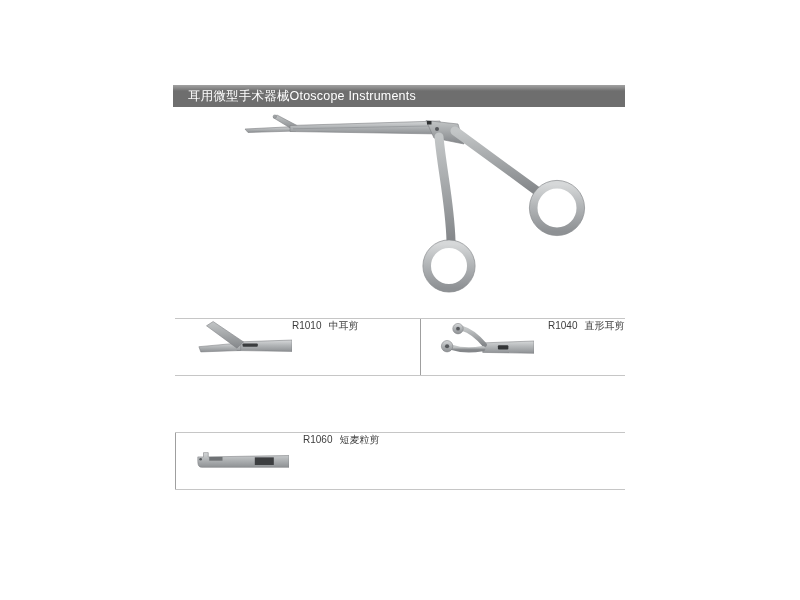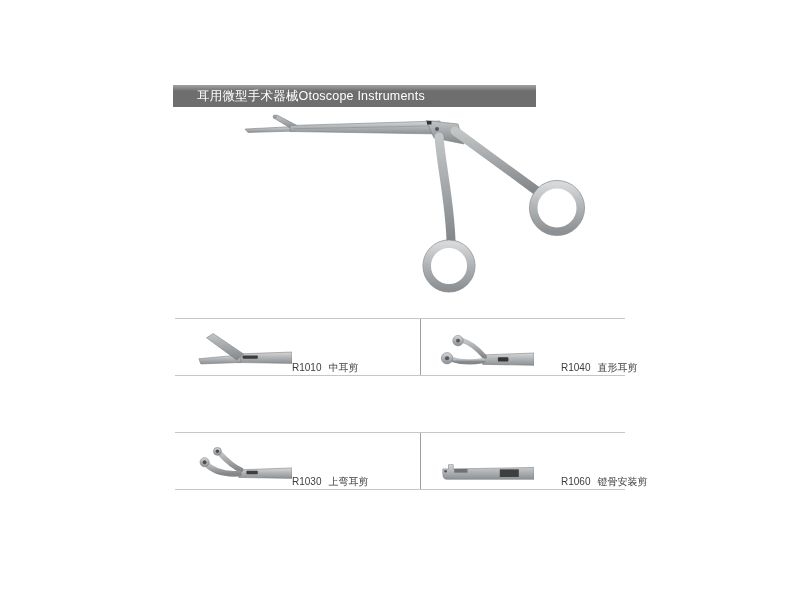--- a/index.html
+++ b/index.html
@@ -1,39 +1,39 @@
 <!DOCTYPE html>
 <html><head>
 <meta charset="utf-8">
 <style>
   html,body{margin:0;padding:0;background:#ffffff;}
   body{width:800px;height:600px;overflow:hidden;font-family:"Liberation Sans",sans-serif;}
   .page{position:relative;width:800px;height:600px;background:#ffffff;}
 
   
   .header-bar{
-    position:absolute;left:173px;top:85px;width:363px;height:22px;
+    position:absolute;left:173px;top:85px;width:452px;height:22px;
     box-sizing:border-box;
     background:linear-gradient(to bottom,#a2a2a2 0,#8a8a8a 3px,#6e6e6e 6px,#6e6e6e 100%);
-    display:flex;align-items:center;padding-left:24px;
+    display:flex;align-items:center;padding-left:15px;
   }
   .header-title{color:#ffffff;font-size:12.5px;letter-spacing:.2px;white-space:nowrap;}
 
   
   .hero{position:absolute;left:230px;top:108px;width:370px;height:200px;}
 
   
   .grid{
     position:absolute;left:175px;top:318px;width:450px;
     border-top:1px solid #c6c6c6;
   }
   .grow{display:flex;height:56px;border-bottom:1px solid #c6c6c6;}
-  .cell{display:flex;align-items:flex-end;box-sizing:border-box;}
+  .cell{display:flex;align-items:flex-start;box-sizing:border-box;}
   .cell.left{width:245px;padding-left:22px;}
-  .cell.right{width:205px;border-left:1px solid #9f9f9f;padding-left:18px;gap:13px;}
+  .cell.right{width:205px;border-left:1px solid #9f9f9f;padding-left:18px;}
   .tipimg{flex:none;width:95px;height:44px;display:block;}
   .cell.right .plabel{margin-left:14px;}
   .plabel{font-size:10px;color:#3d3d3d;white-space:nowrap;}
   .pname{margin-left:7px;}
 </style>
 </head>
 <body>
 
 <div class="page">
 
@@ -106,42 +106,27 @@
         <span class="plabel">
           <span>R1040</span><span class="pname">直形耳剪</span>
         </span>
       </div>
     </div>
 
     <div class="grow">
     </div>
 
     <div class="grow">
-      <div class="cell left">
-        <svg class="tipimg" viewBox="0 0 100 46">
-          <path d="M44,26 L100,24 L100,35 L44,34 Z" fill="url(#metalV)" stroke="#7d8083" stroke-width="0.6"></path>
-          <rect x="52" y="27" width="12" height="3.5" rx="1" fill="#3c3e40"></rect>
-          <path d="M46,26 C36,22 29,14 23,7.5" stroke="url(#metalV2)" stroke-width="5.5" fill="none" stroke-linecap="round"></path>
-          <circle cx="21.5" cy="6.5" r="4.2" fill="url(#metalV)" stroke="#7d8083" stroke-width="0.6"></circle>
-          <circle cx="21.5" cy="6.5" r="1.8" fill="#4c4e50"></circle>
-          <path d="M44,30 C28,31 16,27 9,19" stroke="url(#metalV2)" stroke-width="6" fill="none" stroke-linecap="round"></path>
-          <circle cx="8" cy="18" r="4.8" fill="url(#metalV)" stroke="#7d8083" stroke-width="0.6"></circle>
-          <circle cx="8" cy="18" r="2" fill="#4c4e50"></circle>
-        </svg>
-        <span class="plabel">
-          <span>R1030</span><span class="pname">上弯耳剪</span>
-        </span>
-      </div>
       <div class="cell right">
         <svg class="tipimg" viewBox="0 0 100 46">
           <path d="M4,30 L4,25 L10,25 L10,20.5 L15,20.5 L15,25 L100,23.5 L100,36 L8,36 C5.5,36 4,34 4,30 Z" fill="url(#metalV)" stroke="#7d8083" stroke-width="0.6"></path>
           <rect x="16" y="25" width="14" height="4" fill="#6f7275"></rect>
           <rect x="64" y="25.5" width="20" height="8" fill="#3c3e40"></rect>
           <circle cx="7" cy="27.5" r="1.4" fill="#55585b"></circle>
         </svg>
         <span class="plabel">
-          <span>R1060</span><span class="pname">镫骨安装剪</span>
+          <span>R1060</span><span class="pname">短麦粒剪</span>
         </span>
       </div>
     </div>
 
   </div>
 </div>
 
 </body></html>

